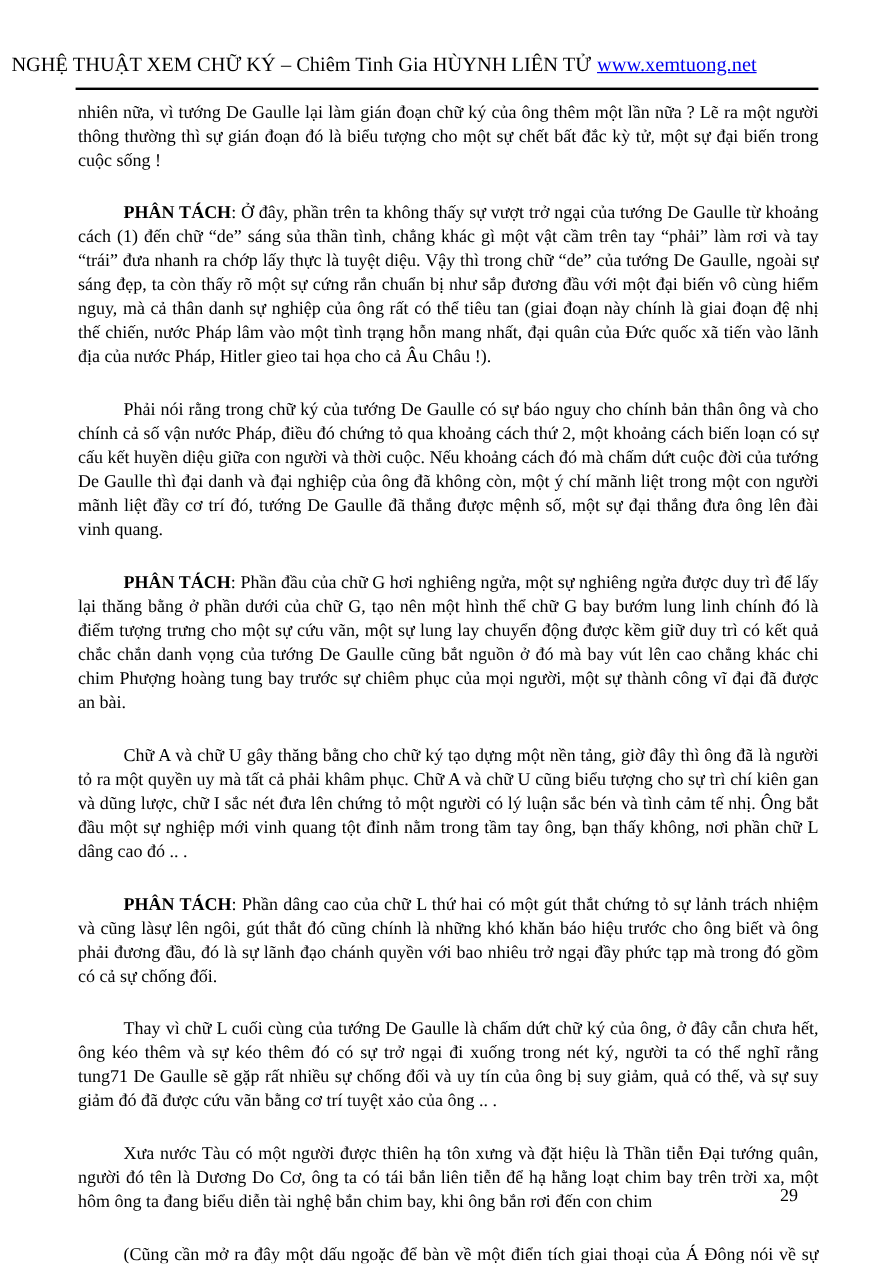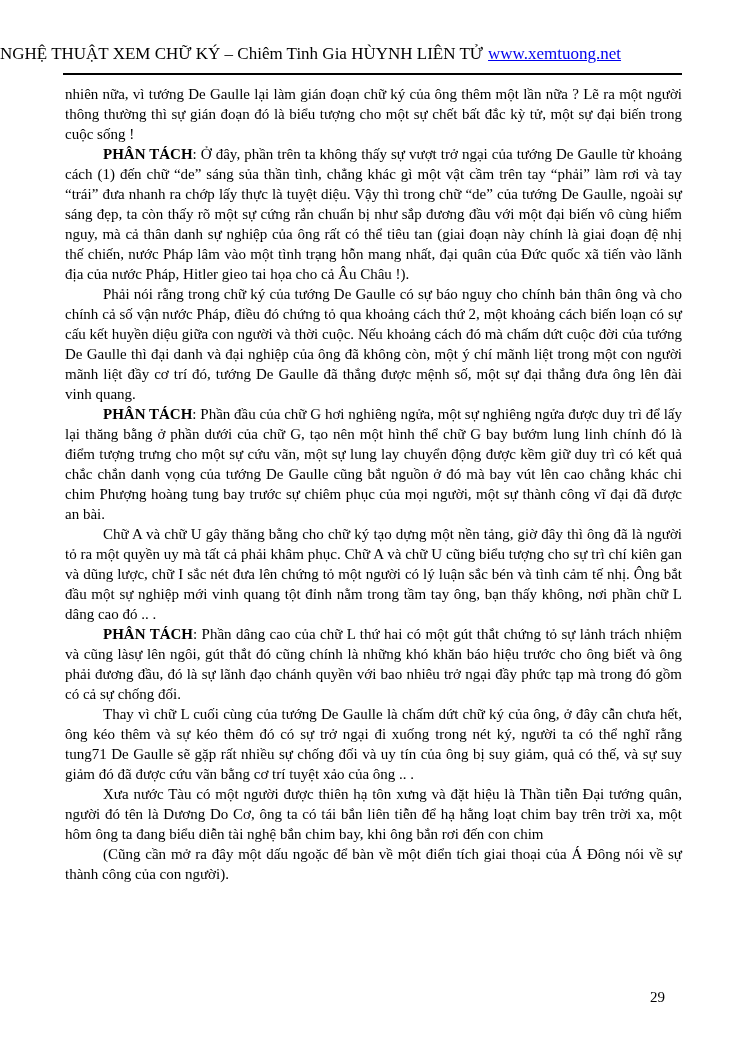--- a/index.html
+++ b/index.html
@@ -14,20 +14,21 @@
     background: #ffffff;
     font-family: "Liberation Serif", serif;
     color: #000000;
     overflow: hidden;
   }
   .header-line {
     position: absolute;
     top: 44px;
     left: 0;
     width: 640px;
+    text-align: center;
     font-size: 17px;
     line-height: 20px;
     white-space: nowrap;
   }
   .header-link {
     color: #0000EE;
     text-decoration: underline;
     margin-left: 5px;
     cursor: pointer;
   }
@@ -47,20 +48,21 @@
     font-size: 15px;
     line-height: 20px;
     text-align: justify;
   }
   .content p {
     margin: 0;
     padding: 0;
   }
   .content p.indent {
     text-indent: 38px;
+    margin-top: 24px;
   }
   .lead {
     font-weight: bold;
   }
   .page-number {
     position: absolute;
     top: 987px;
     right: 79px;
     font-size: 15px;
     line-height: 20px;

